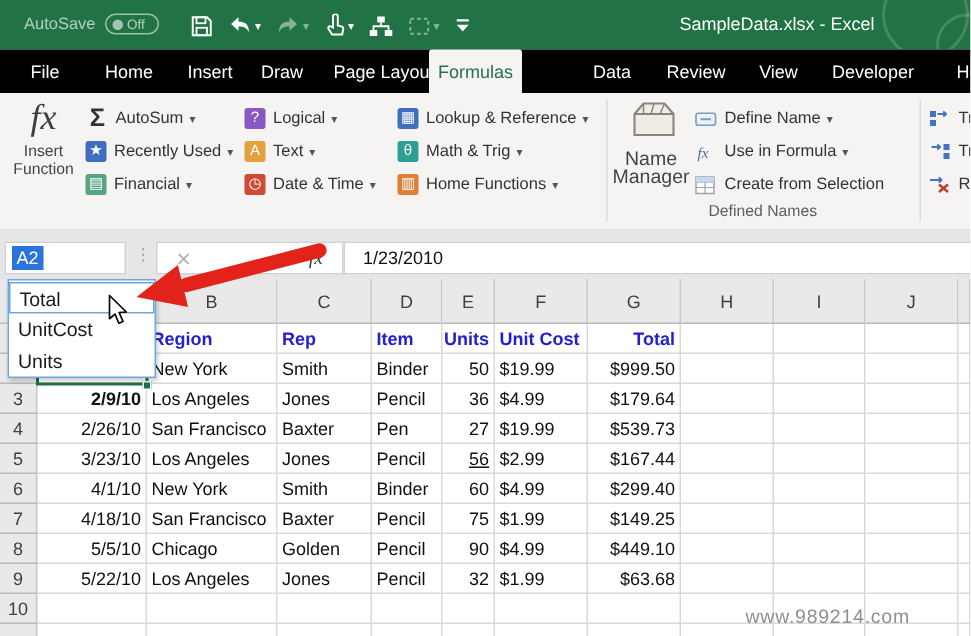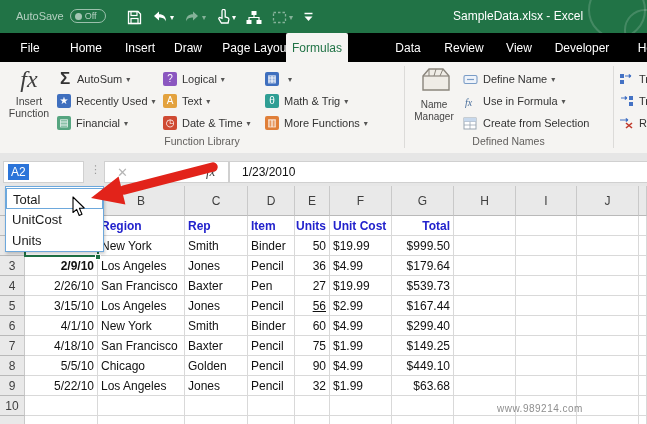--- a/index.html
+++ b/index.html
@@ -33,21 +33,21 @@
   #insert-fn .lbl{font-size:10.5px;color:#444;line-height:12px;margin-top:3px}
   .rstack{position:absolute;top:6px}
   .rbtn{height:22px;display:flex;align-items:center;font-size:11px;color:#333;white-space:nowrap}
   .chip{width:14px;height:14px;border-radius:2px;margin-right:5px;display:flex;align-items:center;justify-content:center;
         color:#fff;font-size:10px;line-height:1;flex:0 0 auto}
   .sigma{font-size:17px;color:#333;width:16px;margin-right:4px;text-align:center;font-weight:bold}
   .caret{font-size:8px;color:#555;margin-left:4px}
   .gsep{position:absolute;top:4px;width:1px;height:82px;background:#dcdbd9}
   .grouplabel{position:absolute;top:73px;font-size:10.5px;color:#605e5c;text-align:center}
   #name-manager{position:absolute;left:408px;top:5px;width:52px;text-align:center}
-  #name-manager .lbl{font-size:10px;color:#444;line-height:12px;margin-top:2px}
+  #name-manager .lbl{font-size:13px;color:#444;line-height:12px;margin-top:2px}
   .dn-icon{width:15px;height:13px;margin-right:5px;flex:0 0 auto}
   #audit-stack .rbtn{font-size:11px}
 
   
   #fbar{position:absolute;left:0;top:153px;width:647px;height:33px;background:#e6e6e6}
   #namebox{position:absolute;left:3px;top:8px;width:81px;height:22px;background:#fff;border:1px solid #d0d0d0;box-sizing:border-box;
            font-size:12px;display:flex;align-items:center;padding-left:4px}
   #namebox .sel{background:#2b74d9;color:#fff;padding:1px 3px}
   #fbar-dots{position:absolute;left:90px;top:10px;color:#9a9a9a;font-size:11px;letter-spacing:0}
   #fbtns{position:absolute;left:104px;top:8px;width:125px;height:22px;background:#fff;border:1px solid #d0d0d0;box-sizing:border-box;display:flex;align-items:center}
@@ -68,21 +68,21 @@
   #a2-handle{position:absolute;left:95px;top:254px;width:6px;height:6px;background:#1e7145;border:1px solid #fff;box-sizing:border-box;z-index:6}
 
   
   #name-dropdown{position:absolute;left:5px;top:186px;width:99px;height:66px;background:#fff;border:1px solid #6da8dc;
                  box-sizing:border-box;z-index:20;box-shadow:1px 2px 3px rgba(0,0,0,.2);padding-top:1px}
   .dd-item{height:21px;line-height:21px;font-size:13px;color:#1a1a1a;padding-left:6px;box-sizing:border-box}
   .dd-item.hot{border:1px solid #6da8dc;}
 
   
   #pointer-overlay{position:absolute;left:0;top:0;width:647px;height:424px;z-index:30;pointer-events:none}
-  #watermark{position:absolute;left:497px;top:403px;font-size:10px;color:#8f8f8f;z-index:15;letter-spacing:.5px}
+  #watermark{position:absolute;left:497px;top:403px;font-size:13px;color:#8f8f8f;z-index:15;letter-spacing:.5px}
 </style>
 </head>
 <body>
 
 <div id="titlebar">
   <svg id="deco-circles">
     <circle cx="90" cy="10" r="28" fill="none" stroke="rgba(255,255,255,0.16)" stroke-width="2"></circle>
     <circle cx="118" cy="30" r="20" fill="none" stroke="rgba(255,255,255,0.16)" stroke-width="2"></circle>
   </svg>
   <div id="autosave">
@@ -227,30 +227,31 @@
       </div>
       <div class="rbtn">
         <span class="chip" style="background: rgb(207, 74, 51);">◷</span>
         <span>Date &amp; Time</span>
         <span class="caret">▾</span>
       </div>
     </div>
   <div class="rstack" id="stack-3" style="left:265px">
       <div class="rbtn">
         <span class="chip" style="background: rgb(63, 111, 190);">▦</span>
+        <span>Lookup &amp; Reference</span>
         <span class="caret">▾</span>
       </div>
       <div class="rbtn">
         <span class="chip" style="background: rgb(47, 158, 148);">θ</span>
         <span>Math &amp; Trig</span>
         <span class="caret">▾</span>
       </div>
       <div class="rbtn">
         <span class="chip" style="background: rgb(224, 127, 57);">▥</span>
-        <span>More Functions</span>
+        <span>Home Functions</span>
         <span class="caret">▾</span>
       </div>
     </div>
   <div class="gsep" style="left:404px"></div>
   <div id="name-manager">
     <svg width="34" height="26" viewBox="0 0 34 26">
       <path d="M6,9 L12,2 H26 L32,9 V23 H6 Z" fill="#efece6" stroke="#8a857c" stroke-width="1.4"></path>
       <path d="M6,9 H32" stroke="#8a857c" stroke-width="1.2" fill="none"></path>
       <path d="M12,2 L12,9 M19,2 L17,9 M26,2 L23,9" stroke="#8a857c" stroke-width="1" fill="none"></path>
     </svg>
@@ -300,21 +301,20 @@
         <span>Tra</span>
       </div>
       <div class="rbtn">
         <span class="dn-icon"><svg width="15" height="12" viewBox="0 0 15 12">
             <path d="M1,3 H9 M9,3 L6.8,1.4 M9,3 L6.8,4.6" stroke="#4472c4" stroke-width="1.2" fill="none"></path>
             <path d="M7,6 L13,11 M13,6 L7,11" stroke="#c0392b" stroke-width="1.6"></path>
           </svg></span>
         <span>Rem</span>
       </div>
     </div>
-  <div class="grouplabel" style="left:0;width:404px">Function Library</div>
   <div class="grouplabel" style="left:404px;width:209px">Defined Names</div>
 </div>
 
 <div id="fbar">
   <div id="namebox">
     <span class="sel">A2</span>
   </div>
   <div id="fbar-dots">⋮</div>
   <div id="fbtns">
     <span id="cancel-x">✕</span>
@@ -463,21 +463,21 @@
       <span>$539.73</span>
     </div>
     <div class="cell" style="left: 454px; top: 90px; width: 62px; height: 20px;"></div>
     <div class="cell" style="left: 516px; top: 90px; width: 61px; height: 20px;"></div>
     <div class="cell" style="left: 577px; top: 90px; width: 62px; height: 20px;"></div>
     <div class="cell" style="left: 639px; top: 90px; width: 8px; height: 20px;"></div>
     <div class="hcell" style="left: 0px; top: 110px; width: 25px; height: 20px;">
       <span>5</span>
     </div>
     <div class="cell ra" style="left: 25px; top: 110px; width: 73px; height: 20px;">
-      <span>3/15/10</span>
+      <span>3/23/10</span>
     </div>
     <div class="cell" style="left: 98px; top: 110px; width: 87px; height: 20px;">
       <span>Los Angeles</span>
     </div>
     <div class="cell" style="left: 185px; top: 110px; width: 63px; height: 20px;">
       <span>Jones</span>
     </div>
     <div class="cell" style="left: 248px; top: 110px; width: 47px; height: 20px;">
       <span>Pencil</span>
     </div>

